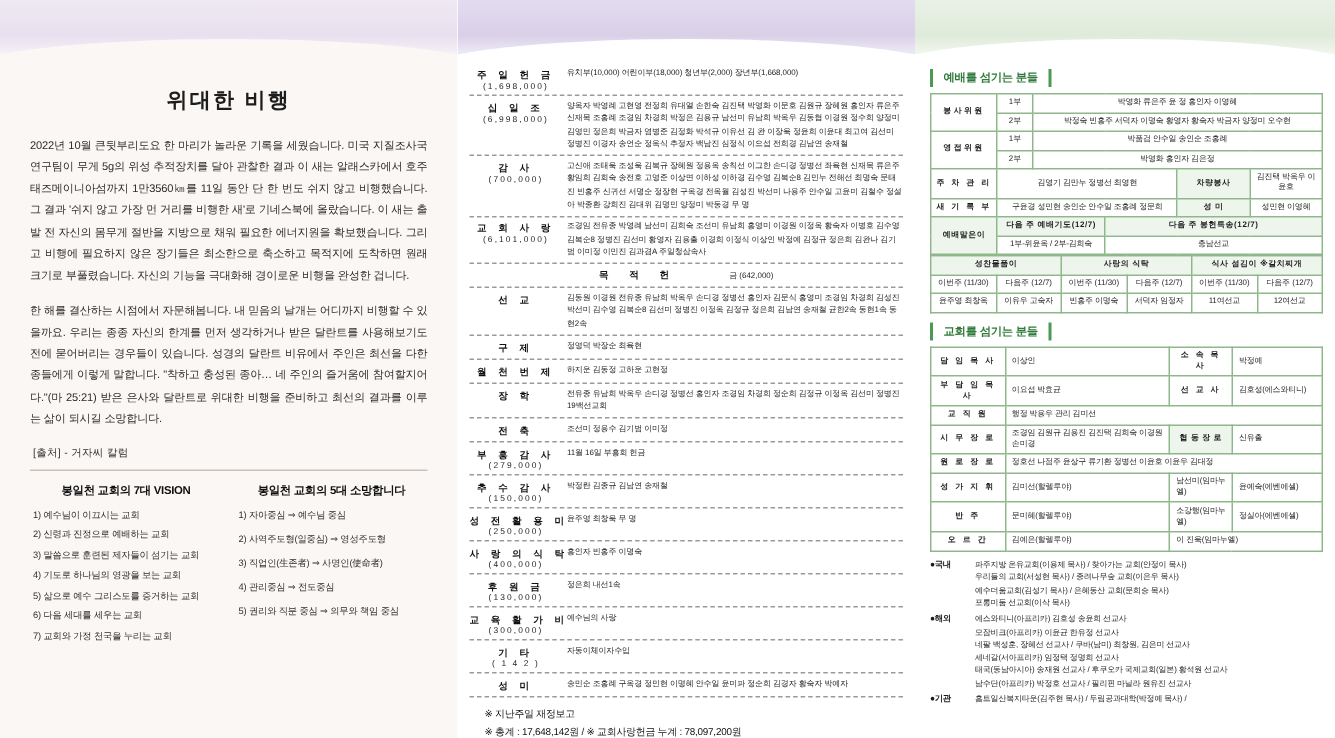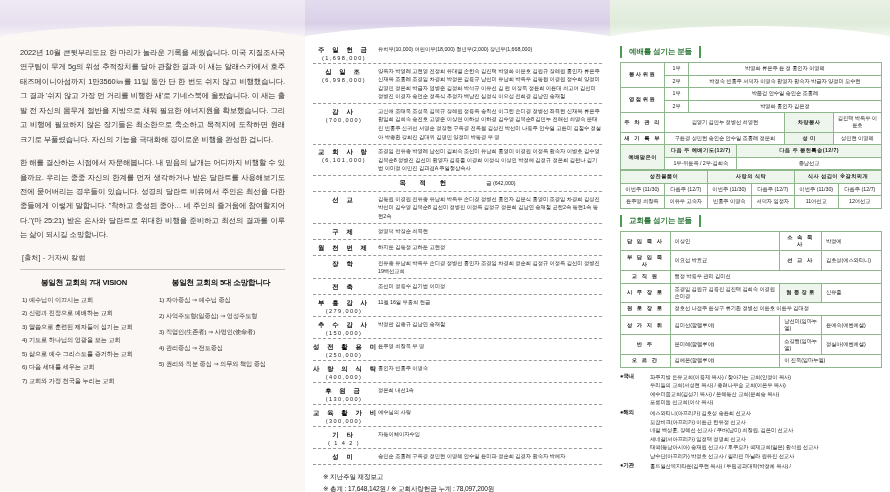--- a/index.html
+++ b/index.html
@@ -115,20 +115,21 @@
       <div class="banner-bg"></div>
       <div class="banner-arc"></div>
       <div class="banner-inner">
         <span class="cross"></span>
         <span class="banner-title t-pink">생명의 말씀</span>
         <span class="banner-verse">하나님은 영이시니 예배하는 자가 영과 진리로 예배할지니라 (요 4:24)</span>
       </div>
     </div>
 
     <div class="article">
+      <div class="art-title">위대한 비행</div>
       <p class="art-p">2022년 10월 큰뒷부리도요 한 마리가 놀라운 기록을 세웠습니다. 미국 지질조사국 연구팀이 무게 5g의 위성 추적장치를 달아 관찰한 결과 이 새는 알래스카에서 호주 태즈메이니아섬까지 1만3560㎞를 11일 동안 단 한 번도 쉬지 않고 비행했습니다. 그 결과 '쉬지 않고 가장 먼 거리를 비행한 새'로 기네스북에 올랐습니다. 이 새는 출발 전 자신의 몸무게 절반을 지방으로 채워 필요한 에너지원을 확보했습니다. 그리고 비행에 필요하지 않은 장기들은 최소한으로 축소하고 목적지에 도착하면 원래 크기로 부풀렸습니다. 자신의 기능을 극대화해 경이로운 비행을 완성한 겁니다.</p>
       <p class="art-p">한 해를 결산하는 시점에서 자문해봅니다. 내 믿음의 날개는 어디까지 비행할 수 있을까요. 우리는 종종 자신의 한계를 먼저 생각하거나 받은 달란트를 사용해보기도 전에 묻어버리는 경우들이 있습니다. 성경의 달란트 비유에서 주인은 최선을 다한 종들에게 이렇게 말합니다. "착하고 충성된 종아… 네 주인의 즐거움에 참여할지어다."(마 25:21) 받은 은사와 달란트로 위대한 비행을 준비하고 최선의 결과를 이루는 삶이 되시길 소망합니다.</p>
       <div class="art-source">[출처] - 거자씨 칼럼</div>
       <hr class="hr-thin">
 
       <div class="two-lists">
         <div class="list-col">
           <div class="list-head">봉일천 교회의 7대 VISION</div>
           <div class="list-item">1) 예수님이 이끄시는 교회</div>
           <div class="list-item">2) 신령과 진정으로 예배하는 교회</div>

